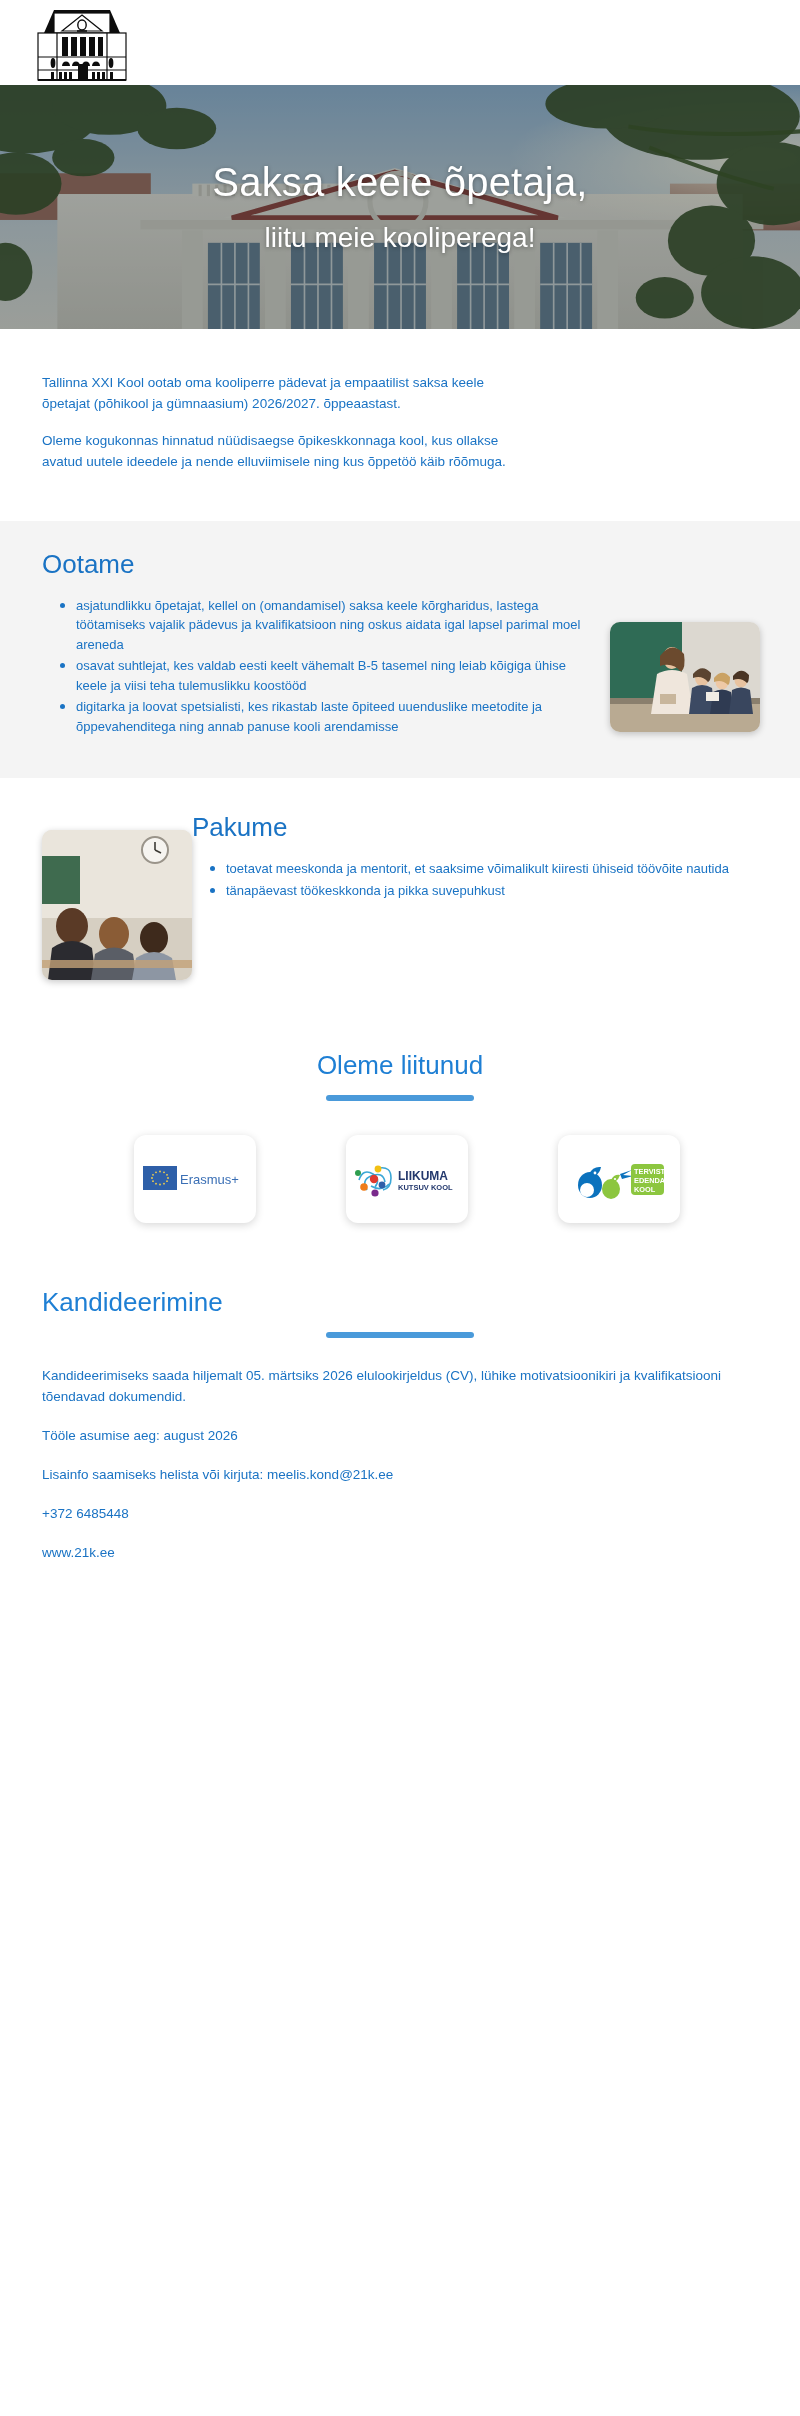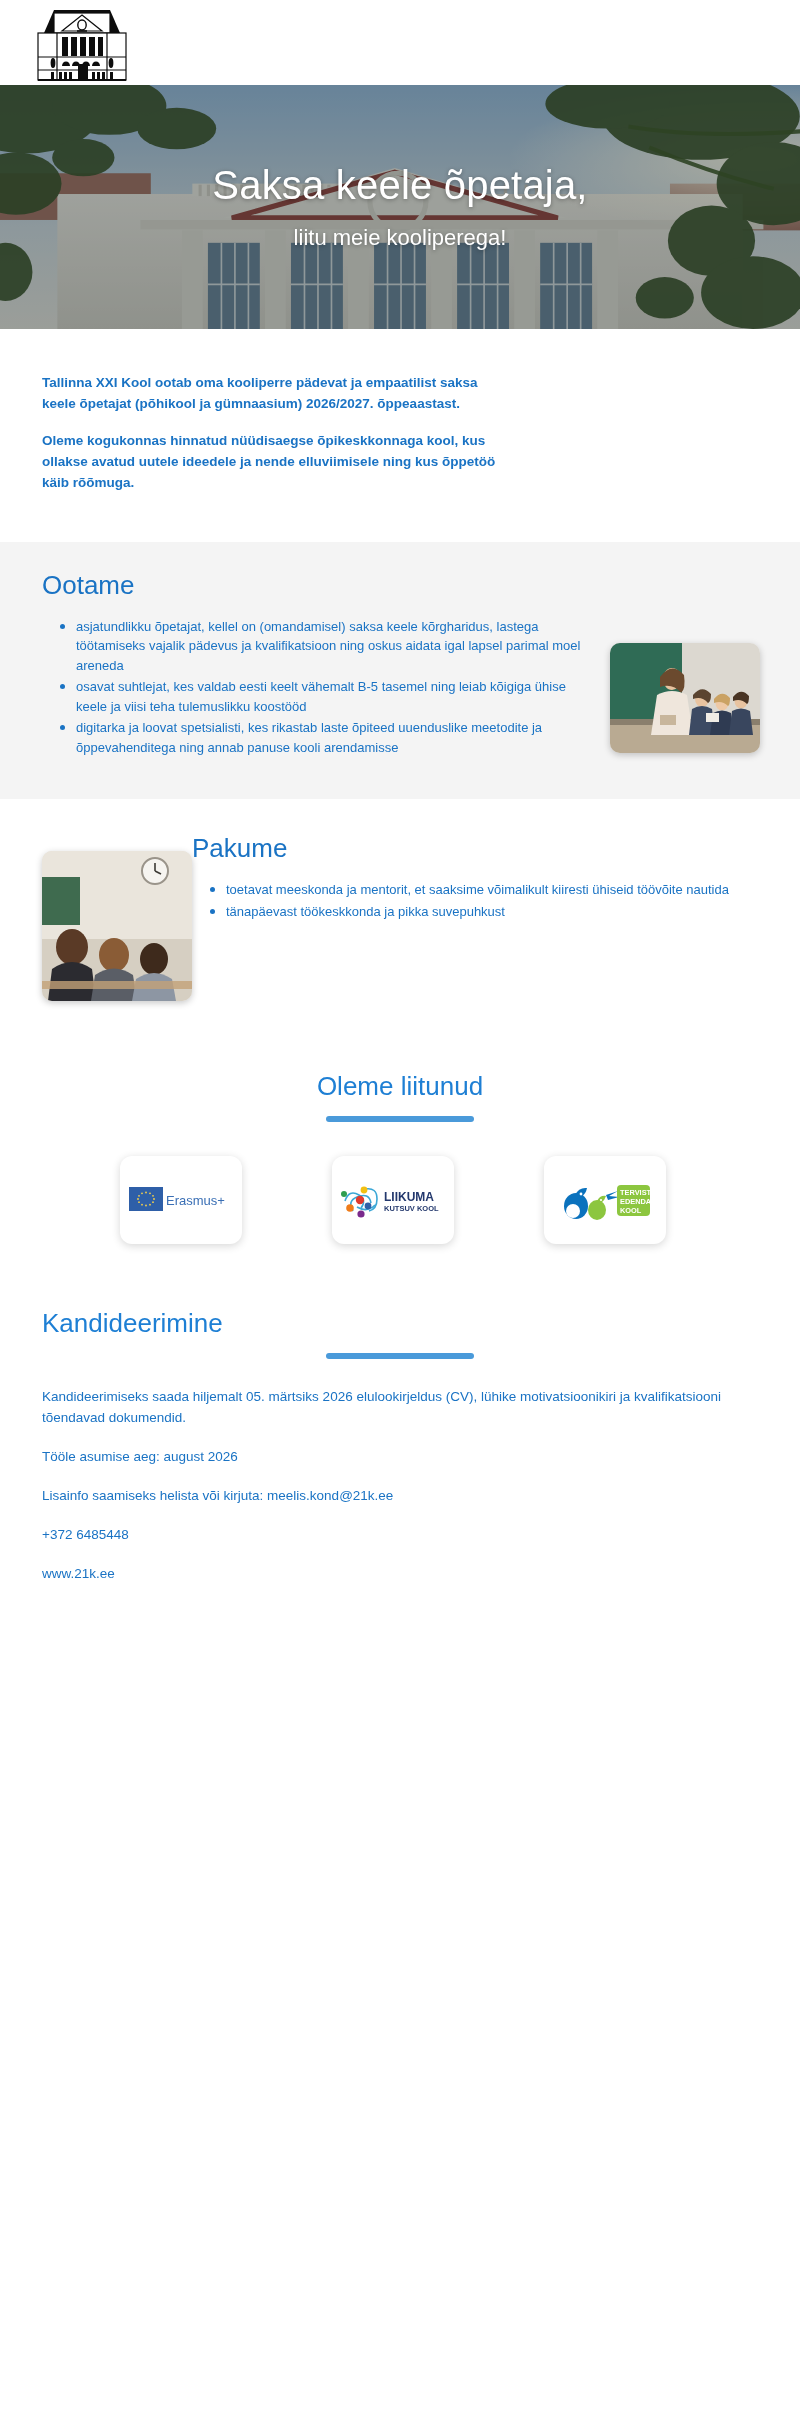--- a/index.html
+++ b/index.html
@@ -52,37 +52,36 @@
     color: #ffffff;
   }
   .hero-title {
     font-size: 40px;
     font-weight: 400;
     letter-spacing: 0.2px;
     line-height: 1.1;
     text-shadow: 0 1px 4px rgba(0,0,0,.35);
   }
   .hero-sub {
-    font-size: 22px;
+    font-size: 28px;
     font-weight: 400;
     text-shadow: 0 1px 4px rgba(0,0,0,.35);
   }
 
   
   .intro {
     padding: 44px 42px 48px 42px;
     background: #ffffff;
   }
   .intro p {
     color: #1a73c4;
     font-size: 13.5px;
     line-height: 1.55;
     max-width: 470px;
     margin-bottom: 16px;
-    font-weight: bold;
   }
   .intro p:last-child { margin-bottom: 0; }
 
   
   .sec-ootame {
     background: #f4f4f4;
     padding: 28px 40px 40px 42px;
     position: relative;
   }
   .sec-h {
@@ -143,21 +142,21 @@
   .rule {
     width: 148px;
     height: 6px;
     border-radius: 3px;
     background: #4a9ada;
     margin: 0 auto 34px auto;
   }
   .logo-grid {
     display: flex;
     flex-wrap: wrap;
-    justify-content: flex-start;
+    justify-content: flex-end;
     gap: 52px 90px;
     max-width: 560px;
     margin: 0 auto;
   }
   .logo-card {
     width: 122px;
     height: 88px;
     background: #ffffff;
     border-radius: 12px;
     box-shadow: 0 2px 8px rgba(0,0,0,.16);

